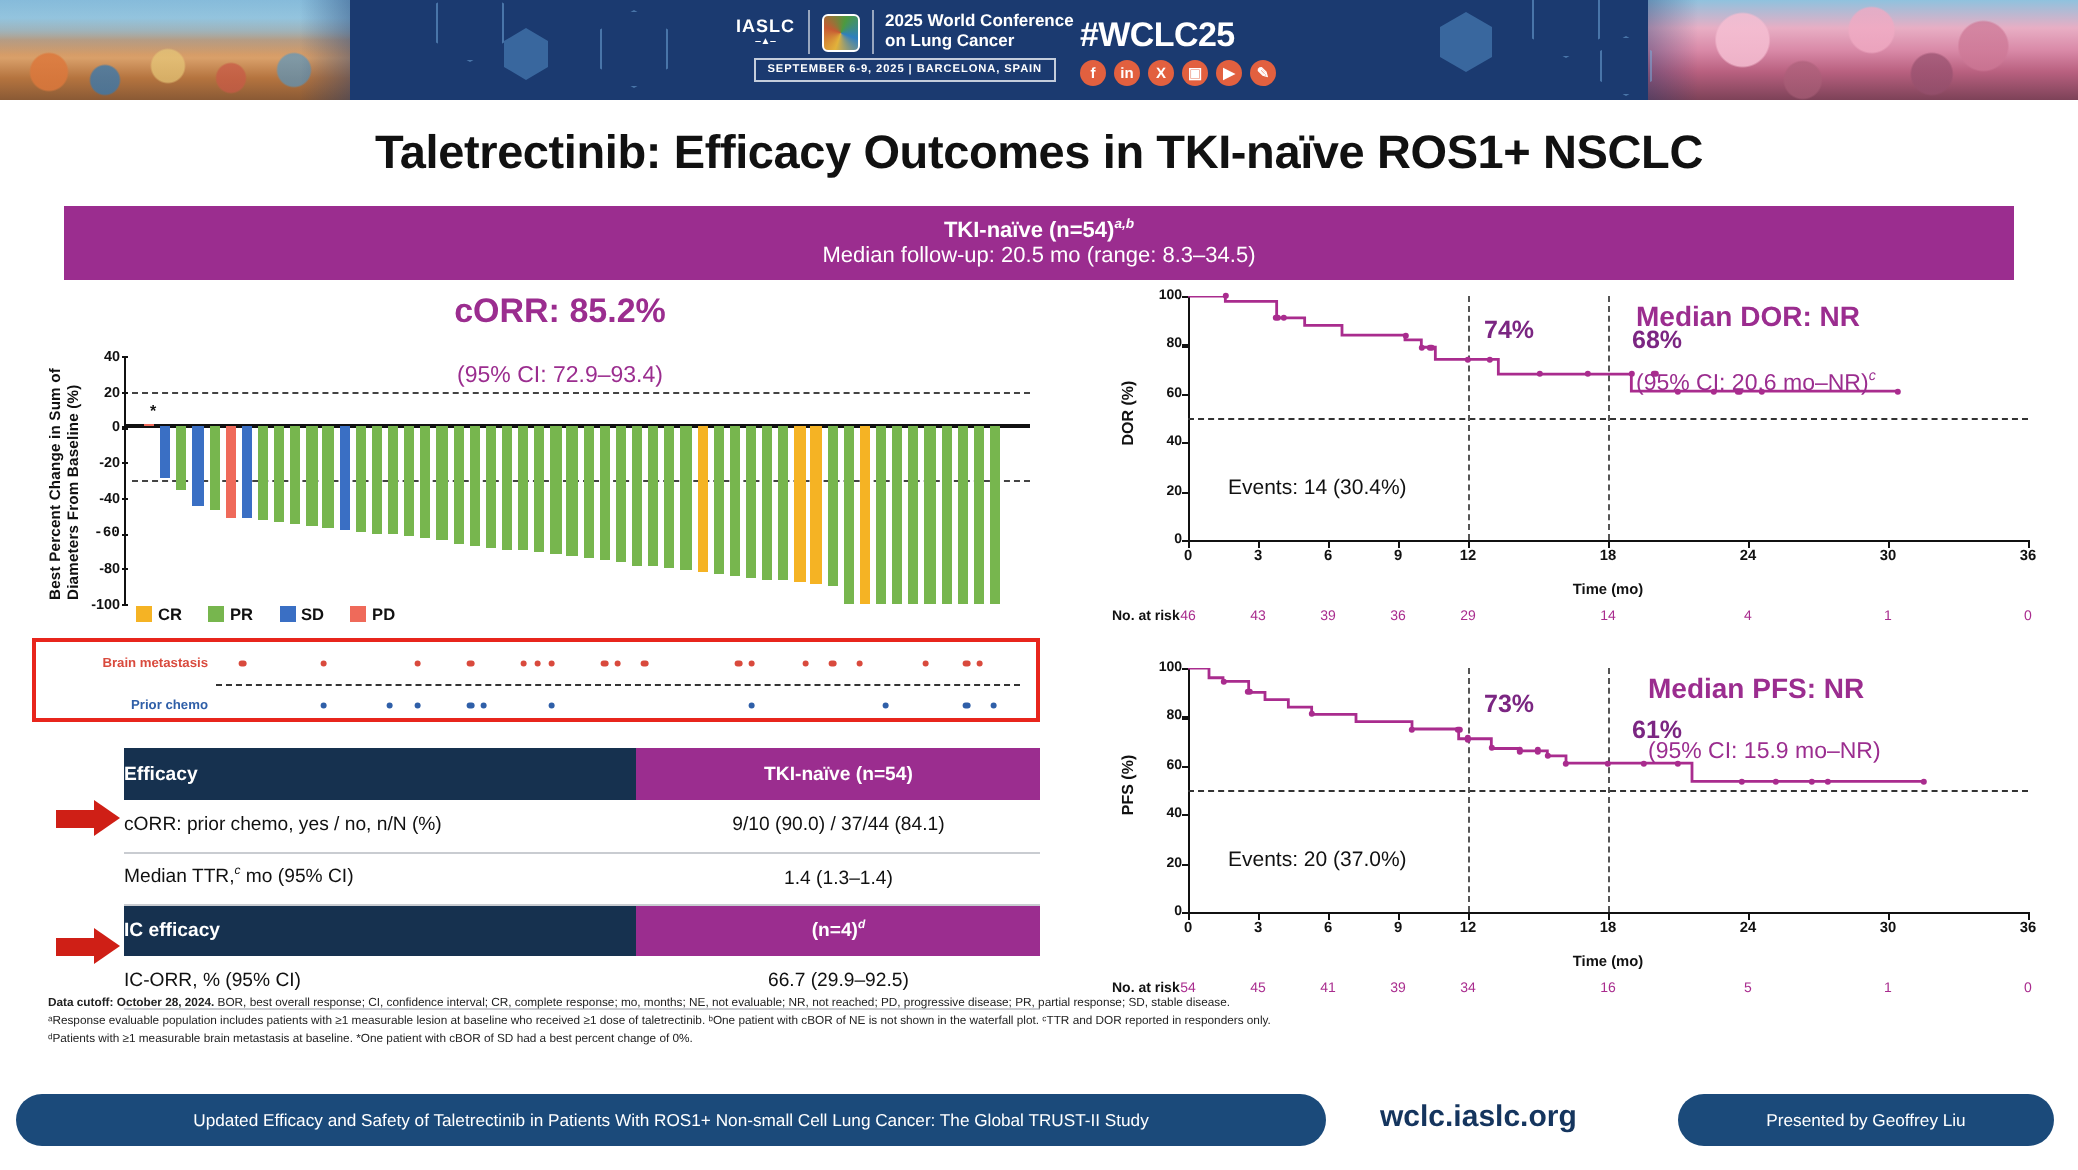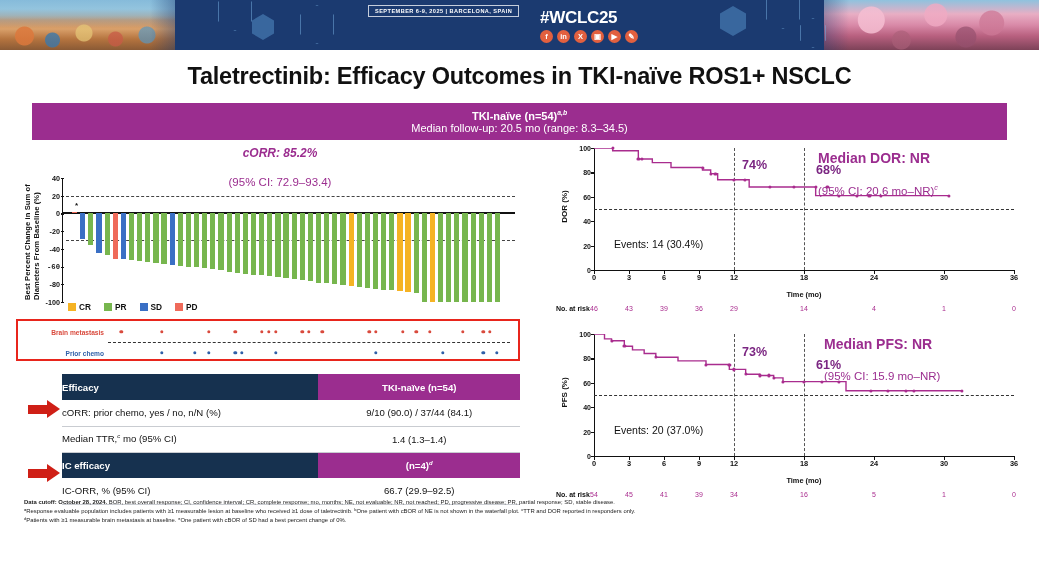--- a/index.html
+++ b/index.html
@@ -68,21 +68,21 @@
   
   .band { position:absolute; left:32px; top:103px; width:975px; height:37px;
           background:#9b2d8f; color:#fff; text-align:center;
           display:flex; flex-direction:column; justify-content:center; gap:1px; }
   .band .l1 { font-size:11px; font-weight:bold; }
   .band .l2 { font-size:11px; }
   sup { font-size:.62em; vertical-align:super; font-style:italic; }
 
   
   .corr-hd { position:absolute; left:150px; top:146px; width:260px; text-align:center; }
-  .corr-hd .a { font-size:12px; font-weight:bold; color:#9b2d8f;font-style:italic; }
+  .corr-hd .a { font-size:17px; font-weight:bold; color:#9b2d8f; }
   .corr-hd .b { font-size:11.5px; color:#9b2d8f; margin-top:16px; }
 
   .wf { position:absolute; left:22px; top:178px; width:495px; height:140px; }
   .ylab { position:absolute; left:0; top:0; width:20px; height:128px;
           display:flex; align-items:center; justify-content:center; }
   .ylab span { transform:rotate(-90deg); white-space:nowrap; font-size:7.6px;
                font-weight:bold; color:#111; letter-spacing:.1px; }
   .yticks { position:absolute; left:18px; top:0; width:24px; height:124px; }
   .ytick { position:absolute; right:4px; transform:translateY(-50%);
            font-size:7.2px; color:#111; font-weight:bold; }
@@ -188,20 +188,33 @@
     <div class="banner-fade-r"></div>
 
     <div class="hex" style="left:218px;top:-8px;"></div>
     <div class="hex f" style="left:252px;top:14px;width:22px;height:26px;"></div>
     <div class="hex" style="left:300px;top:5px;"></div>
     <div class="hex f" style="left:720px;top:6px;width:26px;height:30px;"></div>
     <div class="hex" style="left:766px;top:-10px;"></div>
     <div class="hex" style="left:800px;top:18px;width:26px;height:30px;"></div>
 
     <div class="iaslc-block">
+      <div class="iaslc-row">
+        <div class="iaslc-mark">
+          <span>IASLC</span>
+          <span class="sub">⎯▲⎯</span>
+        </div>
+        <div class="vdiv"></div>
+        <div class="globe"></div>
+        <div class="vdiv"></div>
+        <div class="conf-txt">
+          <div>2025 World Conference</div>
+          <div>on Lung Cancer</div>
+        </div>
+      </div>
       <div class="date-pill">SEPTEMBER 6-9, 2025  |  BARCELONA, SPAIN</div>
     </div>
 
     <div class="hashtag">#WCLC25</div>
     <div class="social">
       <div class="sdot">f</div>
       <div class="sdot">in</div>
       <div class="sdot">X</div>
       <div class="sdot">▣</div>
       <div class="sdot">▶</div>
@@ -572,14 +585,19 @@
         <div class="risk-n" style="left: 458px; top: 163px;">0</div>
       </div>
   </div>
 
   <div class="fn">
     <div><b>Data cutoff: October 28, 2024.</b><span> BOR, best overall response; CI, confidence interval; CR, complete response; mo, months; NE, not evaluable; NR, not reached; PD, progressive disease; PR, partial response; SD, stable disease.</span></div>
     <div>ᵃResponse evaluable population includes patients with ≥1 measurable lesion at baseline who received ≥1 dose of taletrectinib. ᵇOne patient with cBOR of NE is not shown in the waterfall plot. ᶜTTR and DOR reported in responders only.</div>
     <div>ᵈPatients with ≥1 measurable brain metastasis at baseline. *One patient with cBOR of SD had a best percent change of 0%.</div>
   </div>
 
+  <div class="botbar">
+    <div class="pill pill-l">Updated Efficacy and Safety of Taletrectinib in Patients With ROS1+ Non-small Cell Lung Cancer: The Global TRUST-II Study</div>
+    <div class="wclc">wclc.iaslc.org</div>
+    <div class="pill pill-r">Presented by Geoffrey Liu</div>
+  </div>
 
 </div>
 
 </body></html>

